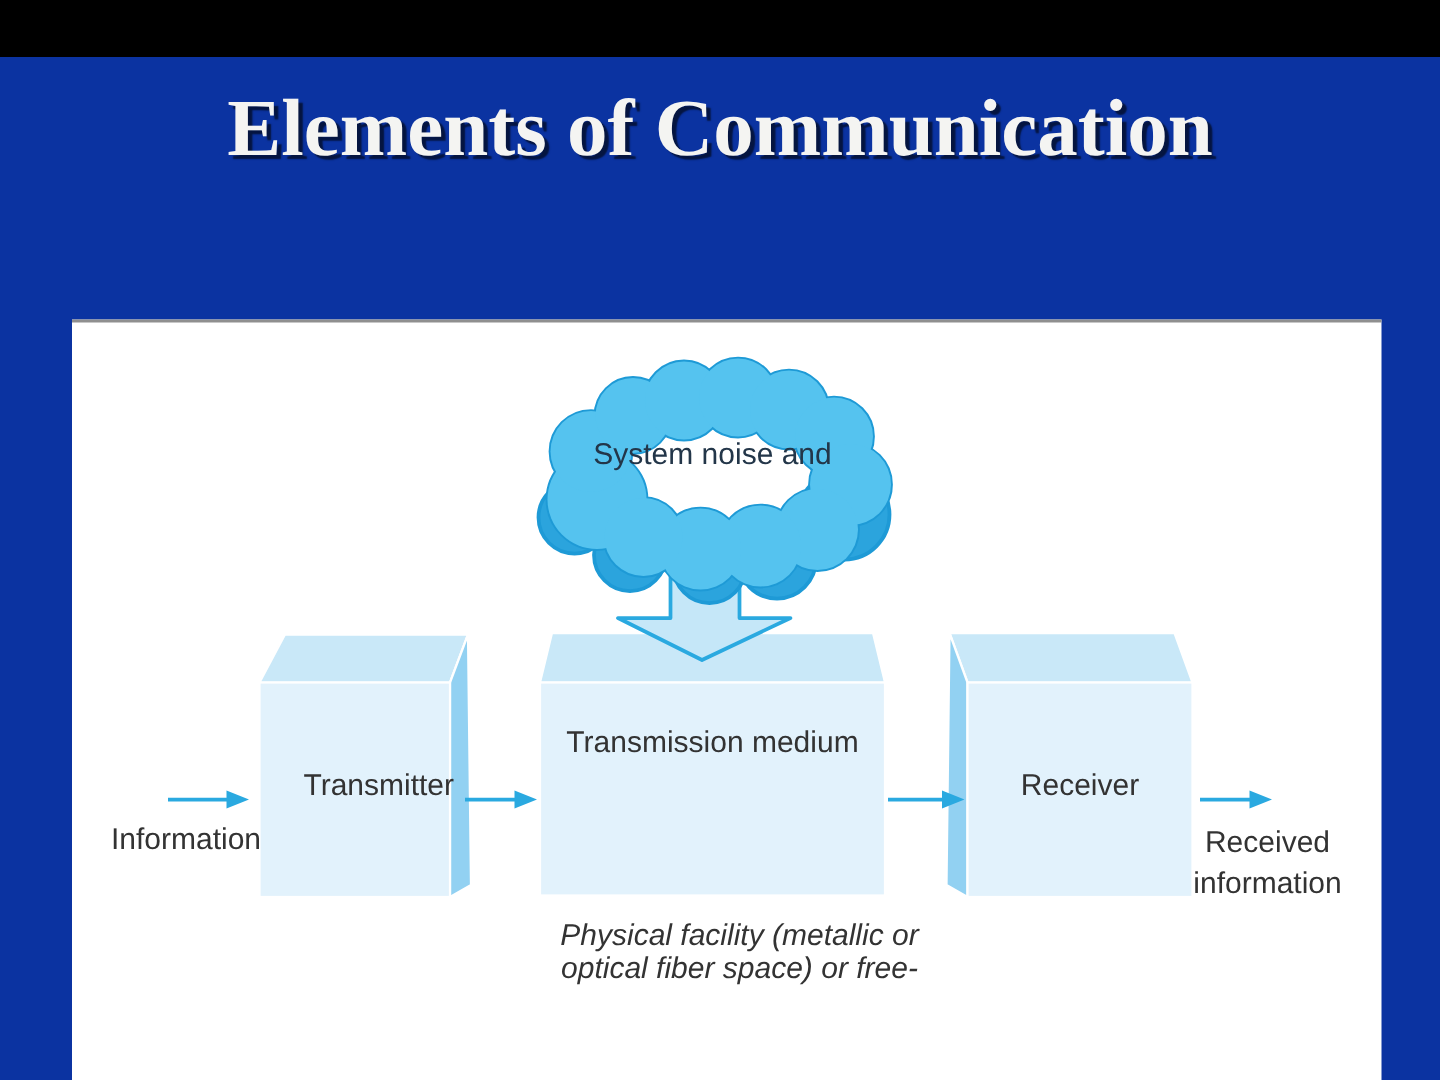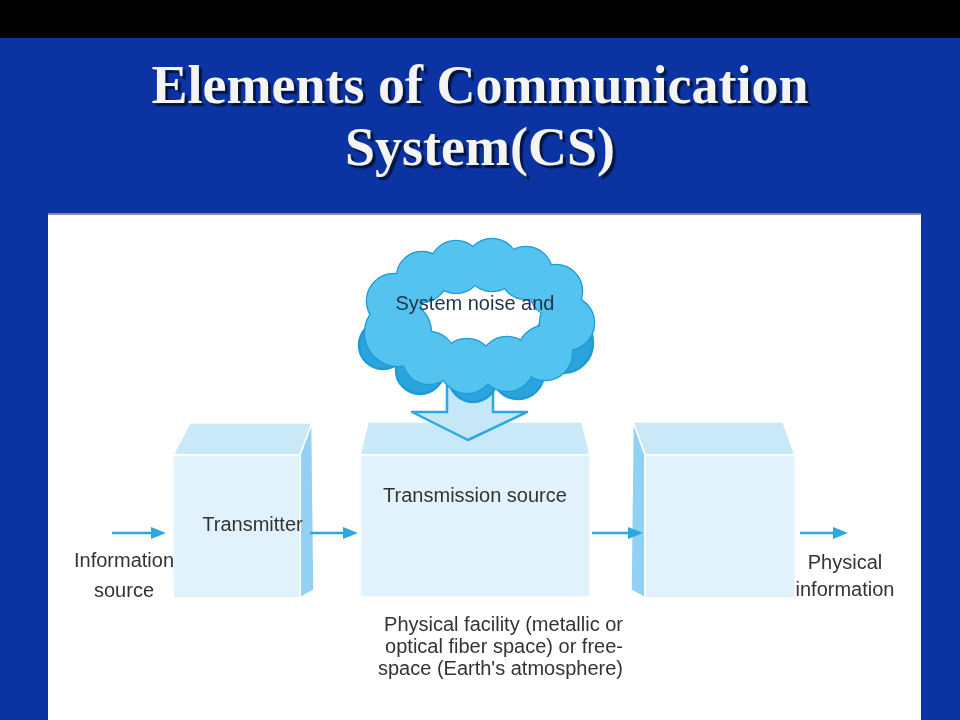--- a/index.html
+++ b/index.html
@@ -12,30 +12,29 @@
          border-top:2px solid #8f8f8f;padding-left:16px;}
   .panel svg{position:absolute;left:0;top:0;}
   .lbl{position:absolute;color:#333333;font-size:20px;}
   .ctr{text-align:center;}
   .cloud-label{left:327px;top:75px;width:200px;line-height:27px;color:#233649;font-weight:500;}
   .transmitter-label{left:141px;top:298px;width:127px;line-height:22px;font-weight:500;}
   .channel-label{left:312px;top:264px;width:230px;line-height:32px;font-weight:500;}
   .receiver-label{left:597px;top:298px;width:150px;line-height:22px;font-weight:500;}
   .input-label{left:1px;top:330px;width:150px;line-height:30px;font-weight:500;}
   .output-label{left:722px;top:334px;width:150px;line-height:27px;font-weight:500;}
-  .caption-label{left:315px;top:398px;width:260px;line-height:22px;text-align:right;font-weight:500;}
+  .caption-label{left:315px;top:398px;width:260px;line-height:22px;text-align:center;font-weight:500;font-style:italic;}
 </style>
 </head>
 <body>
 
 <div class="slide">
 
   <div class="title">
     <div>Elements of Communication</div>
-    <div>System(CS)</div>
   </div>
 
   <div class="panel">
 
     <svg width="857" height="516" viewBox="0 0 857 516">
 
       <g>
         <polygon points="125,240 142,208 264,208 252,240" fill="#C9E8F8" stroke="#FFFFFF" stroke-width="1.5"></polygon>
         <polygon points="252,240 264,208 266,375 252,383" fill="#92D1F2" stroke="#FFFFFF" stroke-width="1.5"></polygon>
         <rect x="125" y="240" width="127" height="143" fill="#E2F2FC" stroke="#FFFFFF" stroke-width="1.5"></rect>
@@ -112,34 +111,33 @@
       </g>
     </svg>
 
     <div class="lbl ctr cloud-label">
       <div>System noise and</div>
     </div>
 
     <div class="lbl ctr transmitter-label">Transmitter</div>
 
     <div class="lbl ctr channel-label">
-      <div>Transmission source</div>
+      <div>Transmission medium</div>
     </div>
 
+    <div class="lbl ctr receiver-label">Receiver</div>
 
     <div class="lbl ctr input-label">
       <div>Information</div>
-      <div>source</div>
     </div>
 
     <div class="lbl ctr output-label">
-      <div>Physical</div>
+      <div>Received</div>
       <div>information</div>
     </div>
 
     <div class="lbl caption-label">
       <div>Physical facility (metallic or</div>
       <div>optical fiber space) or free-</div>
-      <div>space (Earth's atmosphere)</div>
     </div>
 
   </div>
 </div>
 
 </body></html>

